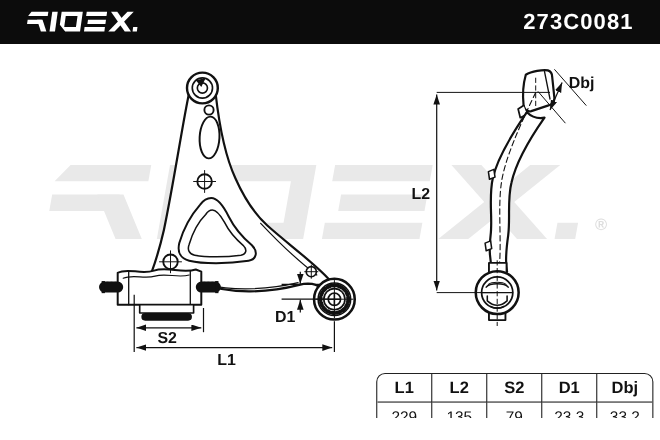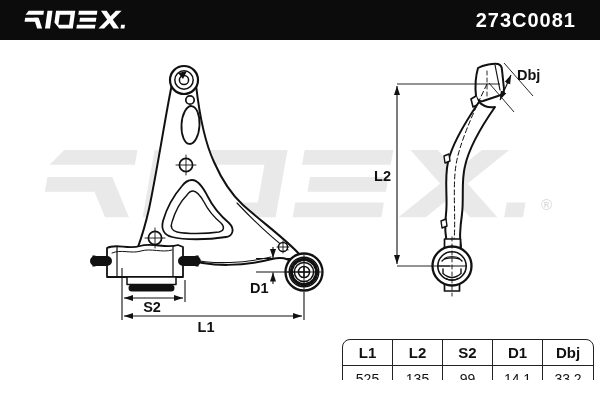--- a/index.html
+++ b/index.html
@@ -204,20 +204,20 @@
     <text class="dim" x="391" y="181" text-anchor="end">L2</text>
     <text class="dim" x="517" y="80" text-anchor="start">Dbj</text>
   </svg>
 
   <div class="dims-table">
     <div class="cell th">L1</div>
     <div class="cell th">L2</div>
     <div class="cell th">S2</div>
     <div class="cell th">D1</div>
     <div class="cell th last">Dbj</div>
-    <div class="cell">525</div>
+    <div class="cell">229</div>
     <div class="cell">135</div>
-    <div class="cell">99</div>
-    <div class="cell">14,1</div>
+    <div class="cell">79</div>
+    <div class="cell">23,3</div>
     <div class="cell last">33,2</div>
   </div>
 
 </div>
 
 </body></html>

